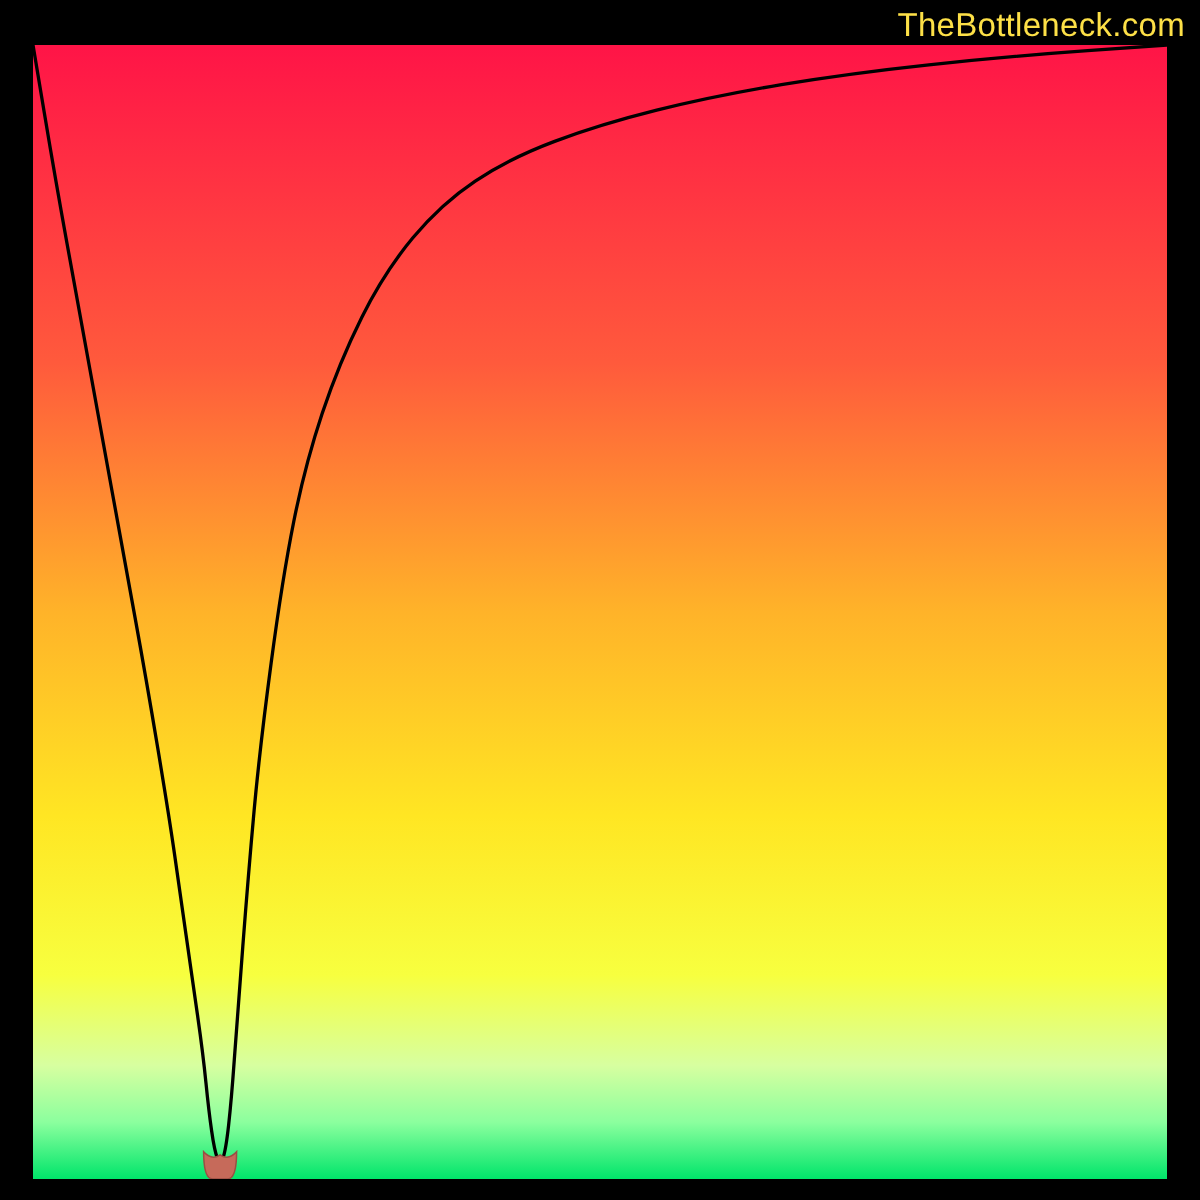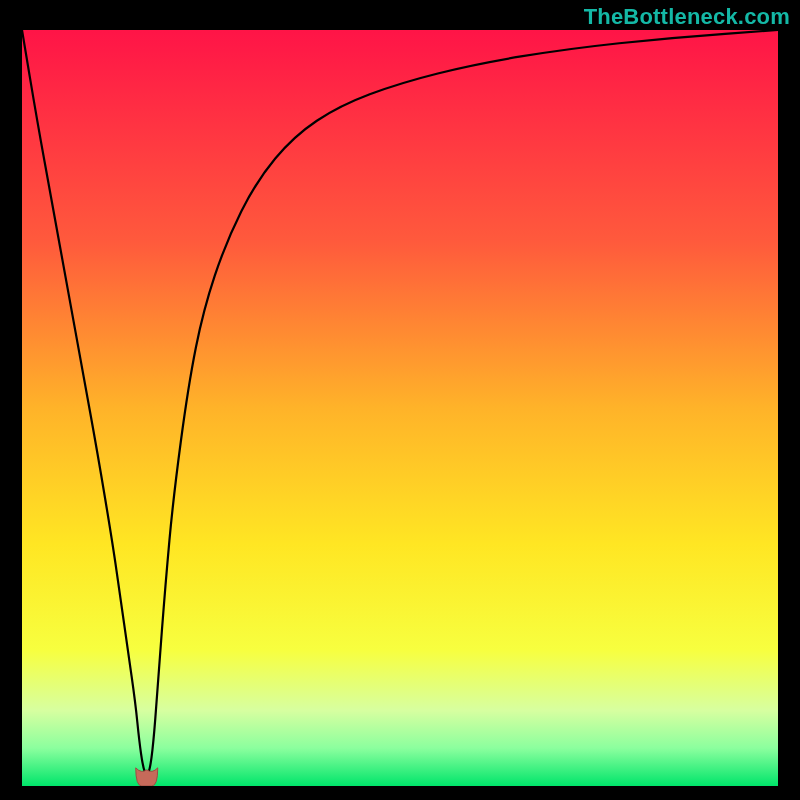--- a/index.html
+++ b/index.html
@@ -14,23 +14,23 @@
   .outer {
     width: 800px;
     height: 800px;
     background: #000;
     position: relative;
   }
   .watermark {
     position: absolute;
     top: 4px;
     right: 10px;
-    color: #14b8a6;
+    color: #fde047;
     font-size: 22px;
-    font-weight: 700;
+    font-weight: 400;
     letter-spacing: 0.2px;
     user-select: none;
   }
   .plot-frame {
     position: absolute;
     left: 22px;
     top: 30px;
     width: 756px;
     height: 756px;
     background: #000;

